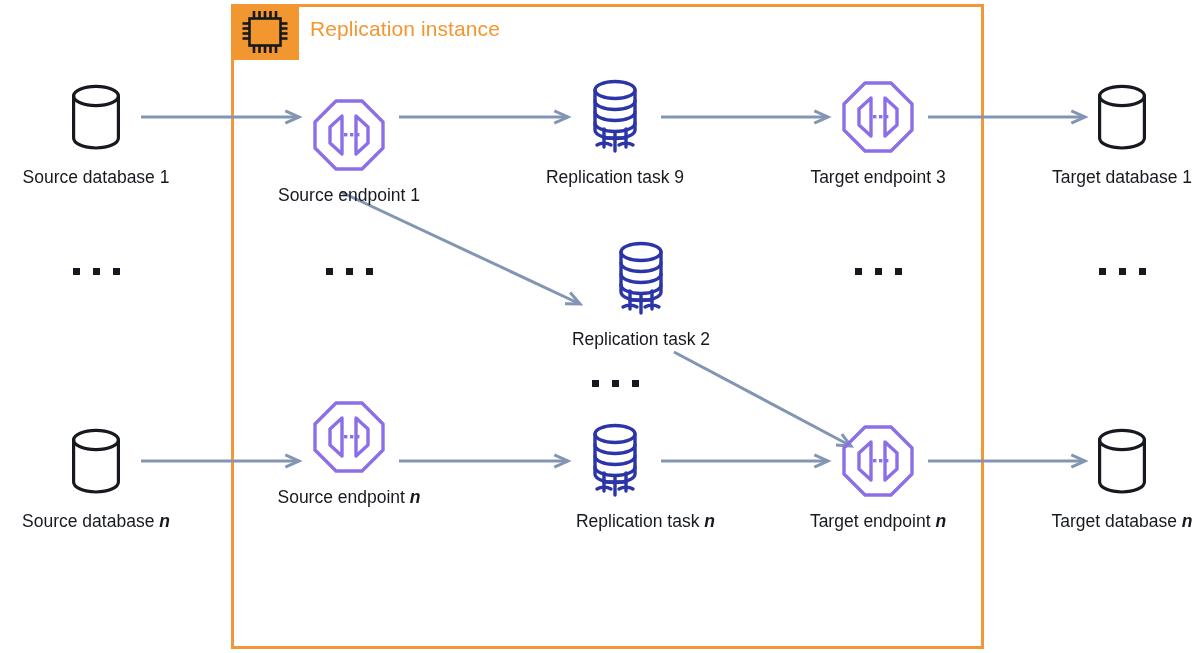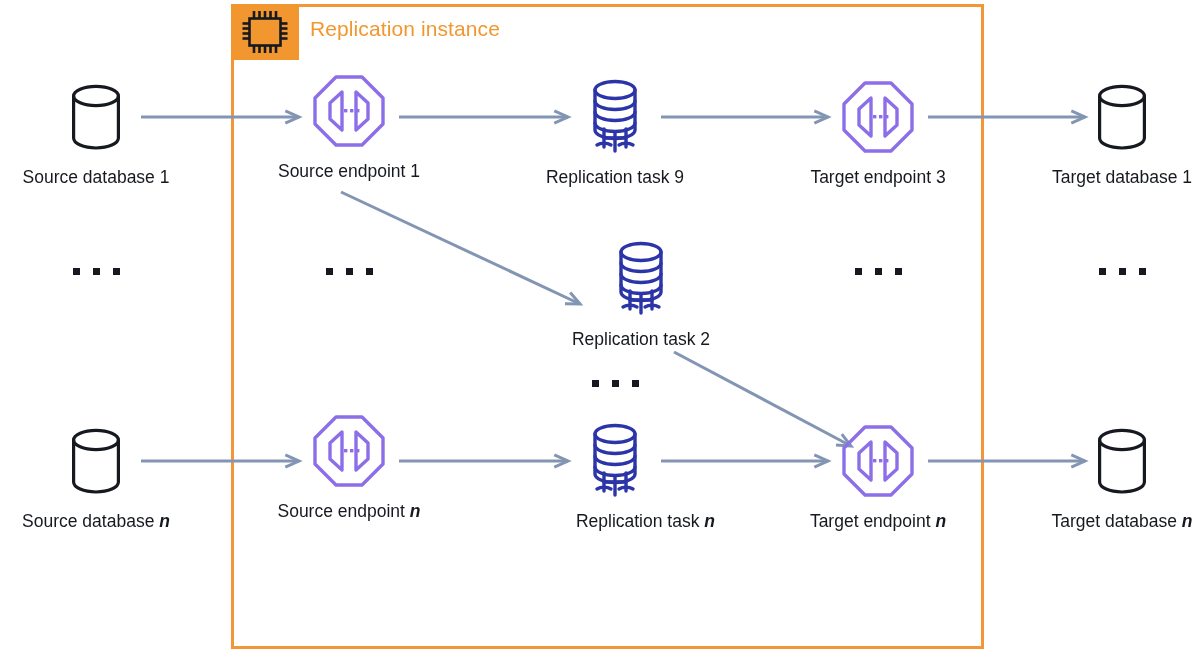--- a/index.html
+++ b/index.html
@@ -185,21 +185,21 @@
         <div class="glyph">
   <svg width="56" height="66" viewBox="0 0 56 66">
     <g stroke="#16191f" stroke-width="3.2" fill="none">
       <path d="M5.6,12 L5.6,54 A22.4,10 0 0 0 50.4,54 L50.4,12"></path>
       <ellipse cx="28" cy="12" rx="22.4" ry="9.6"></ellipse>
     </g>
   </svg>
 </div>
         <div class="caption">Source database 1</div>
       </div>
-      <div class="node" style="left: 339px; top: 72px;">
+      <div class="node" style="left: 339px; top: 96px;">
         <div class="glyph">
   <svg width="76" height="76" viewBox="0 0 76 76">
     <g stroke="#8c6fe8" stroke-width="3.4" fill="none" stroke-linejoin="round">
       <polygon points="25,4 51,4 72,25 72,51 51,72 25,72 4,51 4,25"></polygon>
       <path d="M31,19 L19,30 L19,46 L31,57 Z"></path>
       <path d="M45,19 L57,30 L57,46 L45,57 Z"></path>
     </g>
     <g fill="#8c6fe8">
       <rect x="33" y="36" width="3.4" height="3.4"></rect>
       <rect x="39" y="36" width="3.4" height="3.4"></rect>
@@ -261,21 +261,21 @@
         <div class="glyph">
   <svg width="56" height="66" viewBox="0 0 56 66">
     <g stroke="#16191f" stroke-width="3.2" fill="none">
       <path d="M5.6,12 L5.6,54 A22.4,10 0 0 0 50.4,54 L50.4,12"></path>
       <ellipse cx="28" cy="12" rx="22.4" ry="9.6"></ellipse>
     </g>
   </svg>
 </div>
         <div class="caption">Source database <i>n</i></div>
       </div>
-      <div class="node" style="left: 339px; top: 412px;">
+      <div class="node" style="left: 339px; top: 398px;">
         <div class="glyph">
   <svg width="76" height="76" viewBox="0 0 76 76">
     <g stroke="#8c6fe8" stroke-width="3.4" fill="none" stroke-linejoin="round">
       <polygon points="25,4 51,4 72,25 72,51 51,72 25,72 4,51 4,25"></polygon>
       <path d="M31,19 L19,30 L19,46 L31,57 Z"></path>
       <path d="M45,19 L57,30 L57,46 L45,57 Z"></path>
     </g>
     <g fill="#8c6fe8">
       <rect x="33" y="36" width="3.4" height="3.4"></rect>
       <rect x="39" y="36" width="3.4" height="3.4"></rect>

